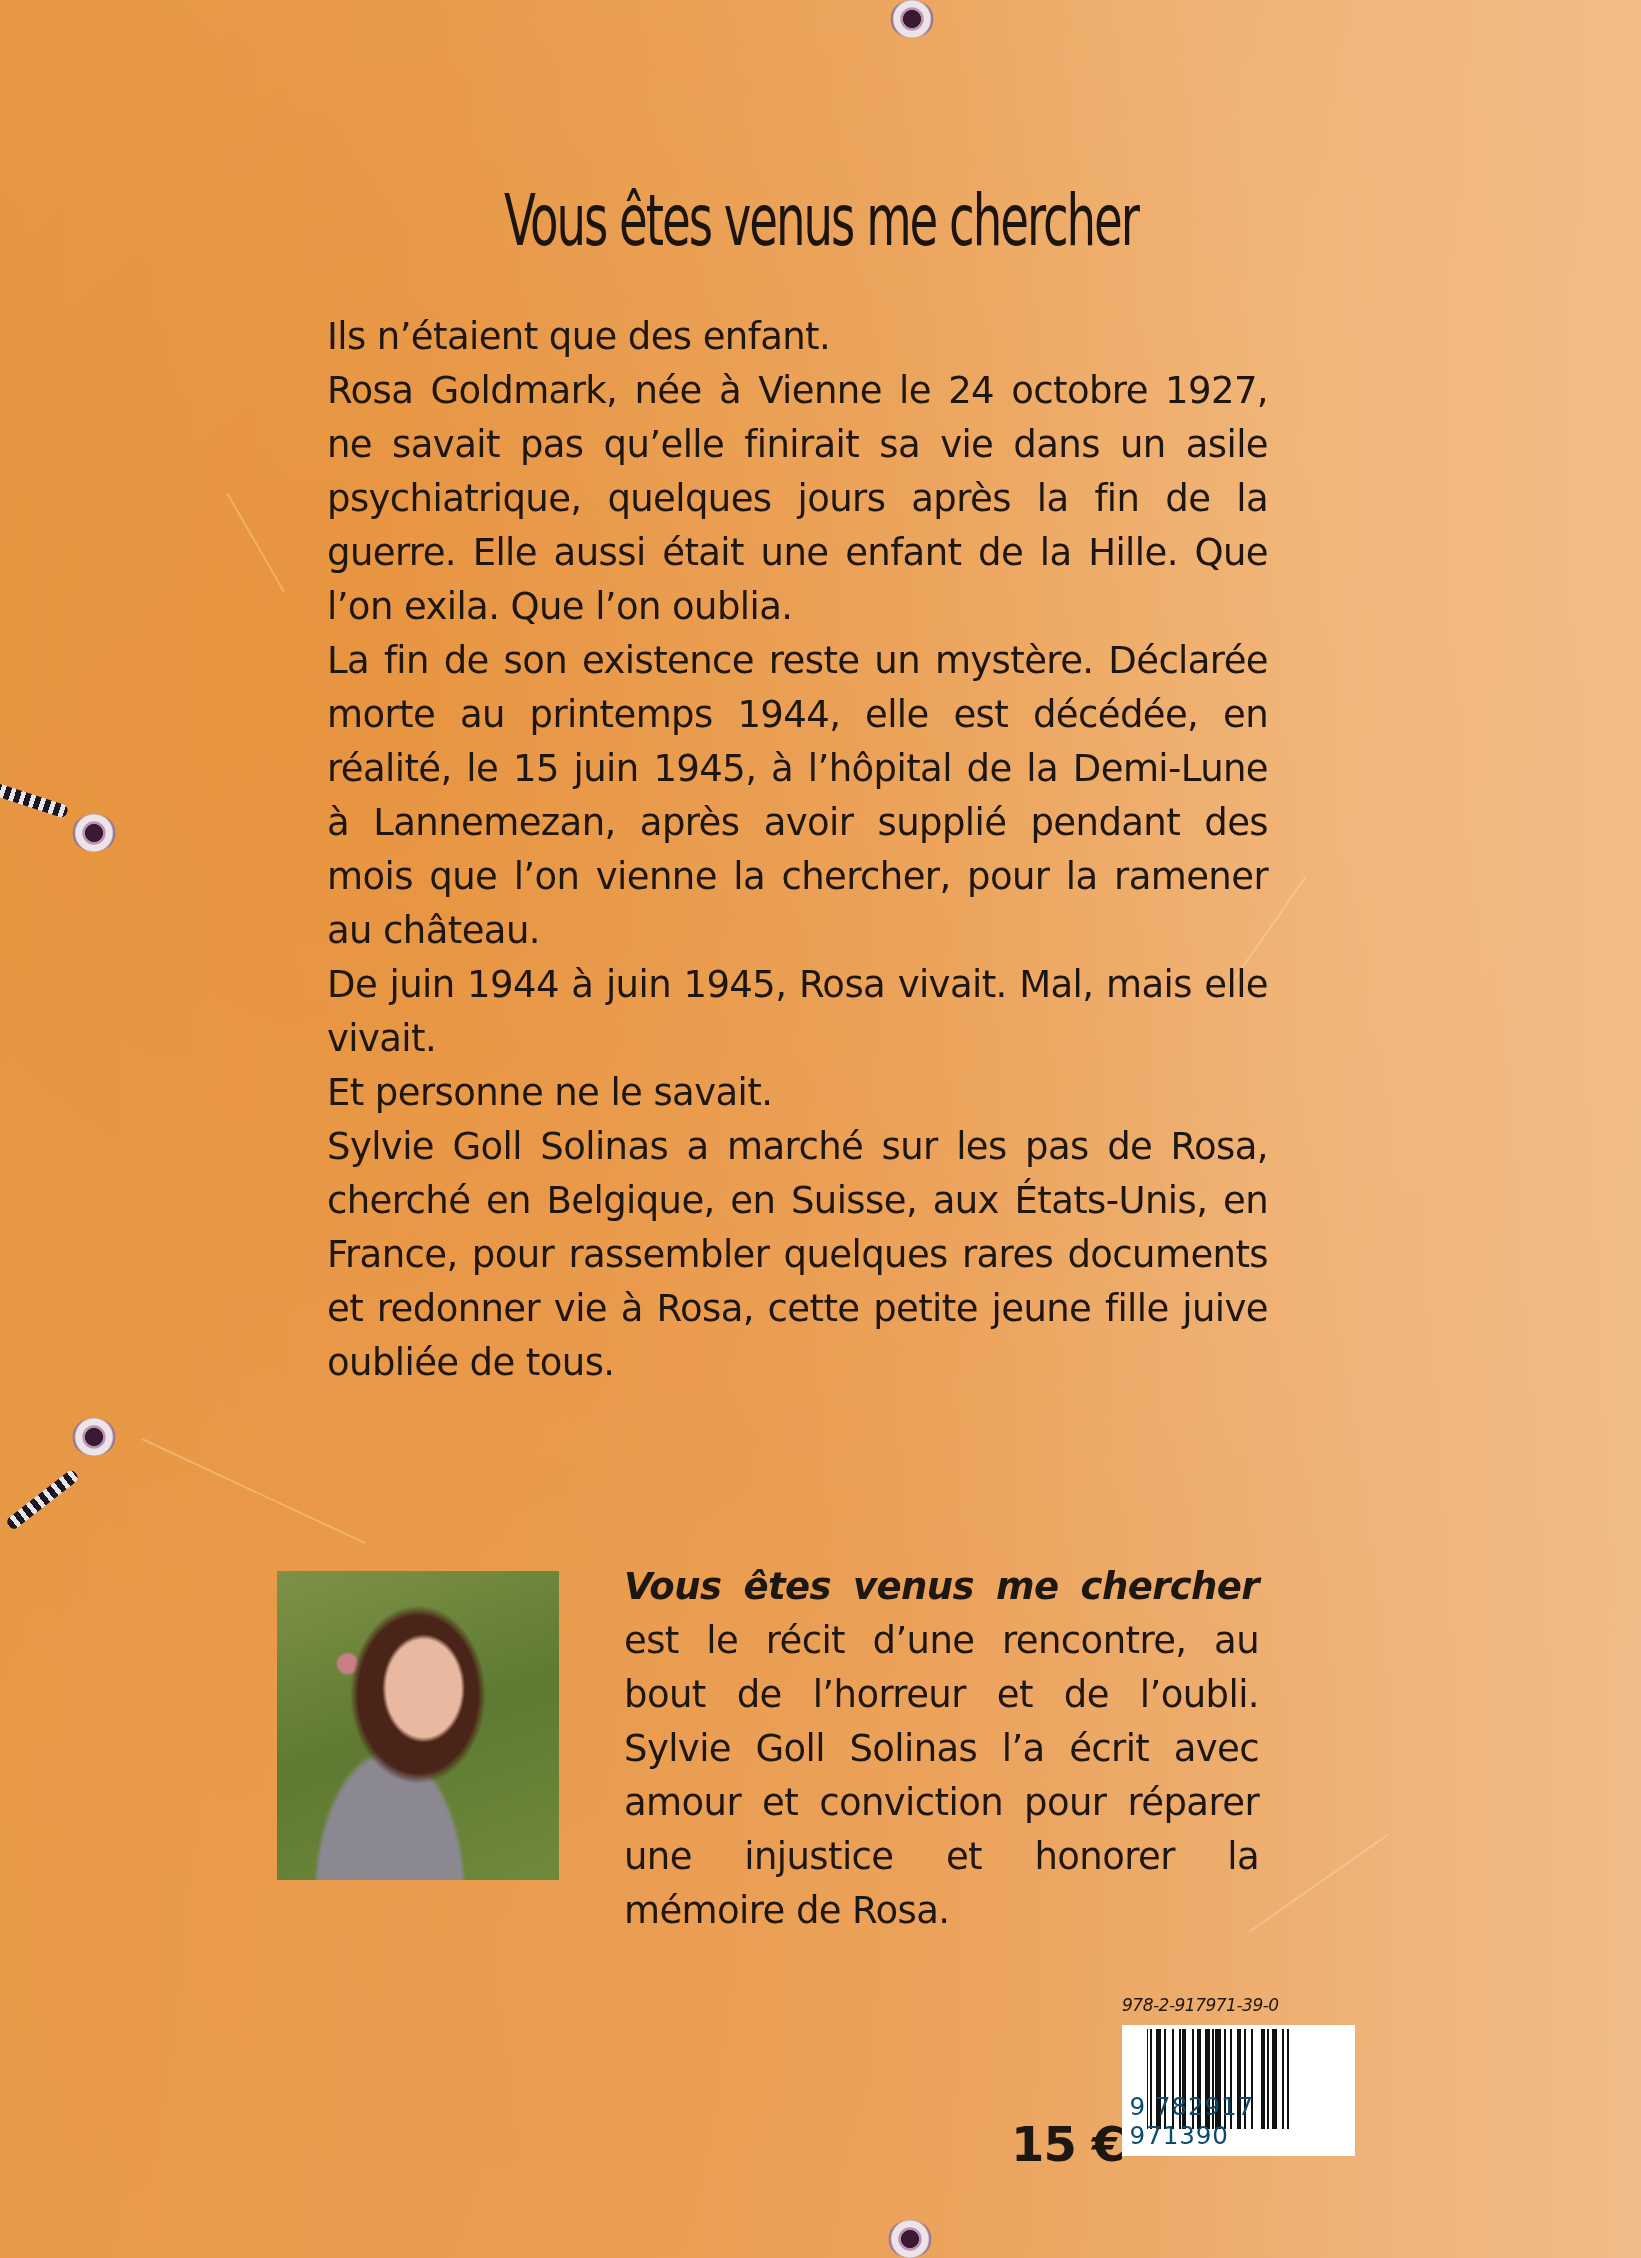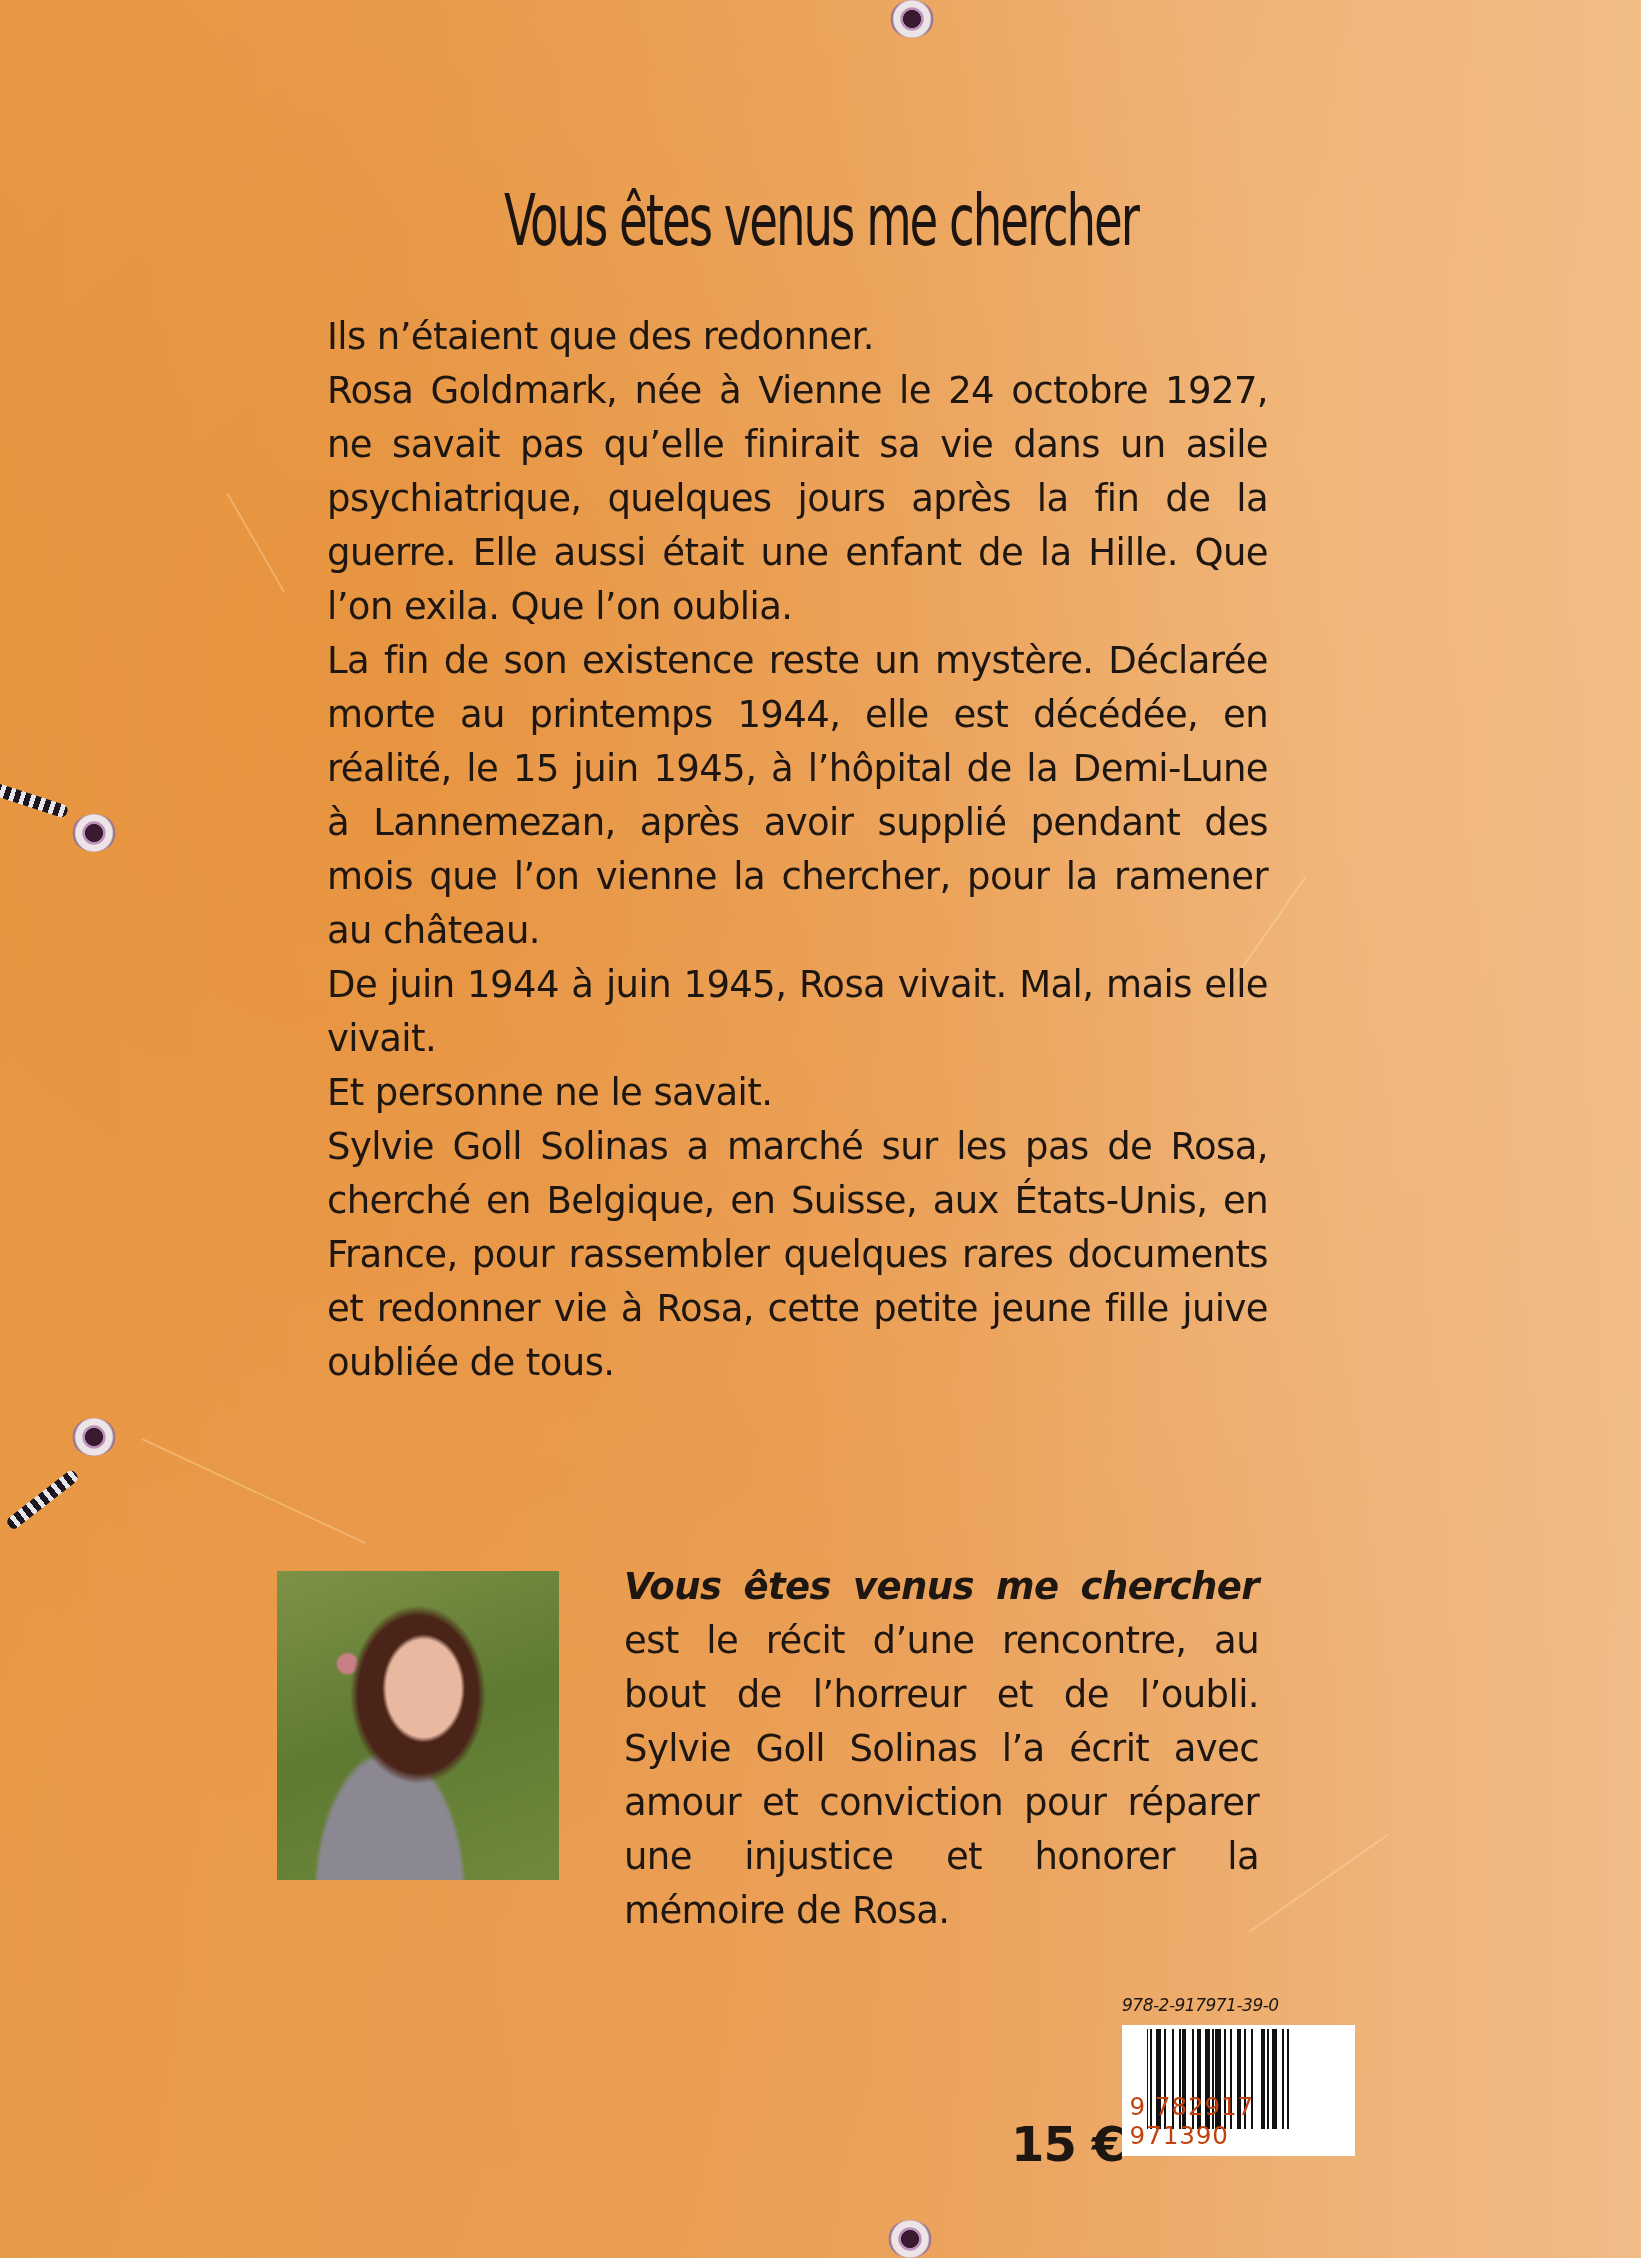--- a/index.html
+++ b/index.html
@@ -57,21 +57,21 @@
     .blurb em { font-style: italic; font-weight: bold; }
     .isbn-text {
       position: absolute; left: 1122px; top: 1995px; font-size: 17px; letter-spacing: -0.5px; font-style: italic;
     }
     .barcode {
       position: absolute; left: 1122px; top: 2025px; width: 233px; height: 131px; background: #fff;
     }
     .bars { position: absolute; left: 24.6px; top: 3.8px; width: 199px; height: 100px; display: flex; }
     .bars span { display: block; height: 100%; background: #111; }
     .barcode-digits {
-      position: absolute; left: 7.6px; bottom: 5.7px; font-size: 24.6px; letter-spacing: 0.9px; color: #c2410c;
+      position: absolute; left: 7.6px; bottom: 5.7px; font-size: 24.6px; letter-spacing: 0.9px; color: #0c4a6e;
     }
     .price {
       position: absolute; left: 1011px; top: 2116px; font-size: 48px; font-weight: bold; letter-spacing: -0.9px;
     }
   </style>
 </head>
 <body>
 
 <div class="cover"></div>
 
@@ -83,21 +83,21 @@
 <div class="eyelet" style="left:890px;top:0px;"></div>
 <div class="cord" style="left:-9.5px;top:806px;width:76px;transform:rotate(18deg);"></div>
 <div class="eyelet" style="left:72px;top:814px;"></div>
 <div class="eyelet" style="left:72px;top:1418px;"></div>
 <div class="cord" style="left:-9.5px;top:1467px;width:85px;transform:rotate(-38deg);"></div>
 <div class="eyelet" style="left:888px;top:2220px;"></div>
 
 <div class="title">Vous êtes venus me chercher</div>
 
 <div class="body-text">
-  <p>Ils n’étaient que des redonner.</p>
+  <p>Ils n’étaient que des enfant.</p>
   <p>Rosa Goldmark, née à Vienne le 24 octobre 1927, ne savait pas qu’elle finirait sa vie dans un asile psychiatrique, quelques jours après la fin de la guerre. Elle aussi était une enfant de la Hille. Que l’on exila. Que l’on oublia.</p>
   <p>La fin de son existence reste un mystère. Déclarée morte au printemps 1944, elle est décédée, en réalité, le 15 juin 1945, à l’hôpital de la Demi-Lune à Lannemezan, après avoir supplié pendant des mois que l’on vienne la chercher, pour la ramener au château.</p>
   <p>De juin 1944 à juin 1945, Rosa vivait. Mal, mais elle vivait.</p>
   <p>Et personne ne le savait.</p>
   <p>Sylvie Goll Solinas a marché sur les pas de Rosa, cherché en Belgique, en Suisse, aux États-Unis, en France, pour rassembler quelques rares documents et redonner vie à Rosa, cette petite jeune fille juive oubliée de tous.</p>
 </div>
 
 <div class="photo"></div>
 
 <div class="blurb">

